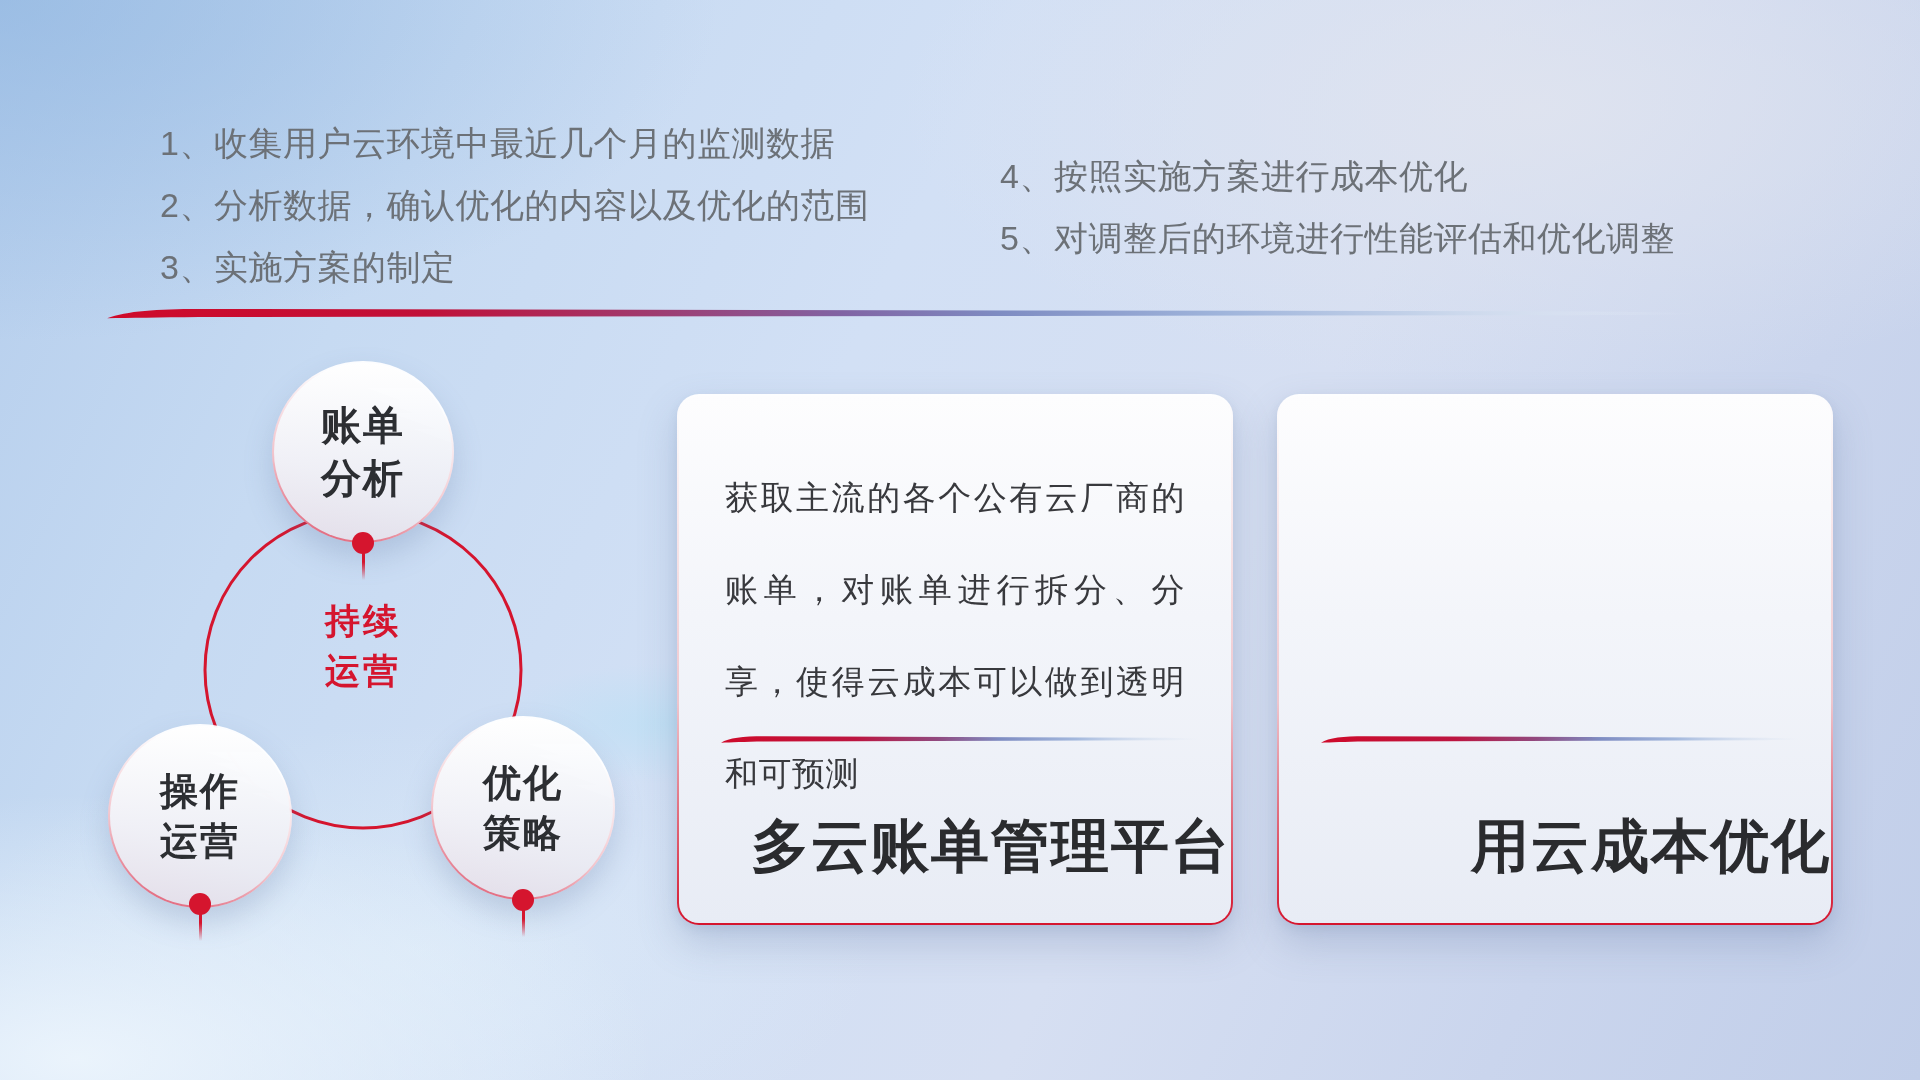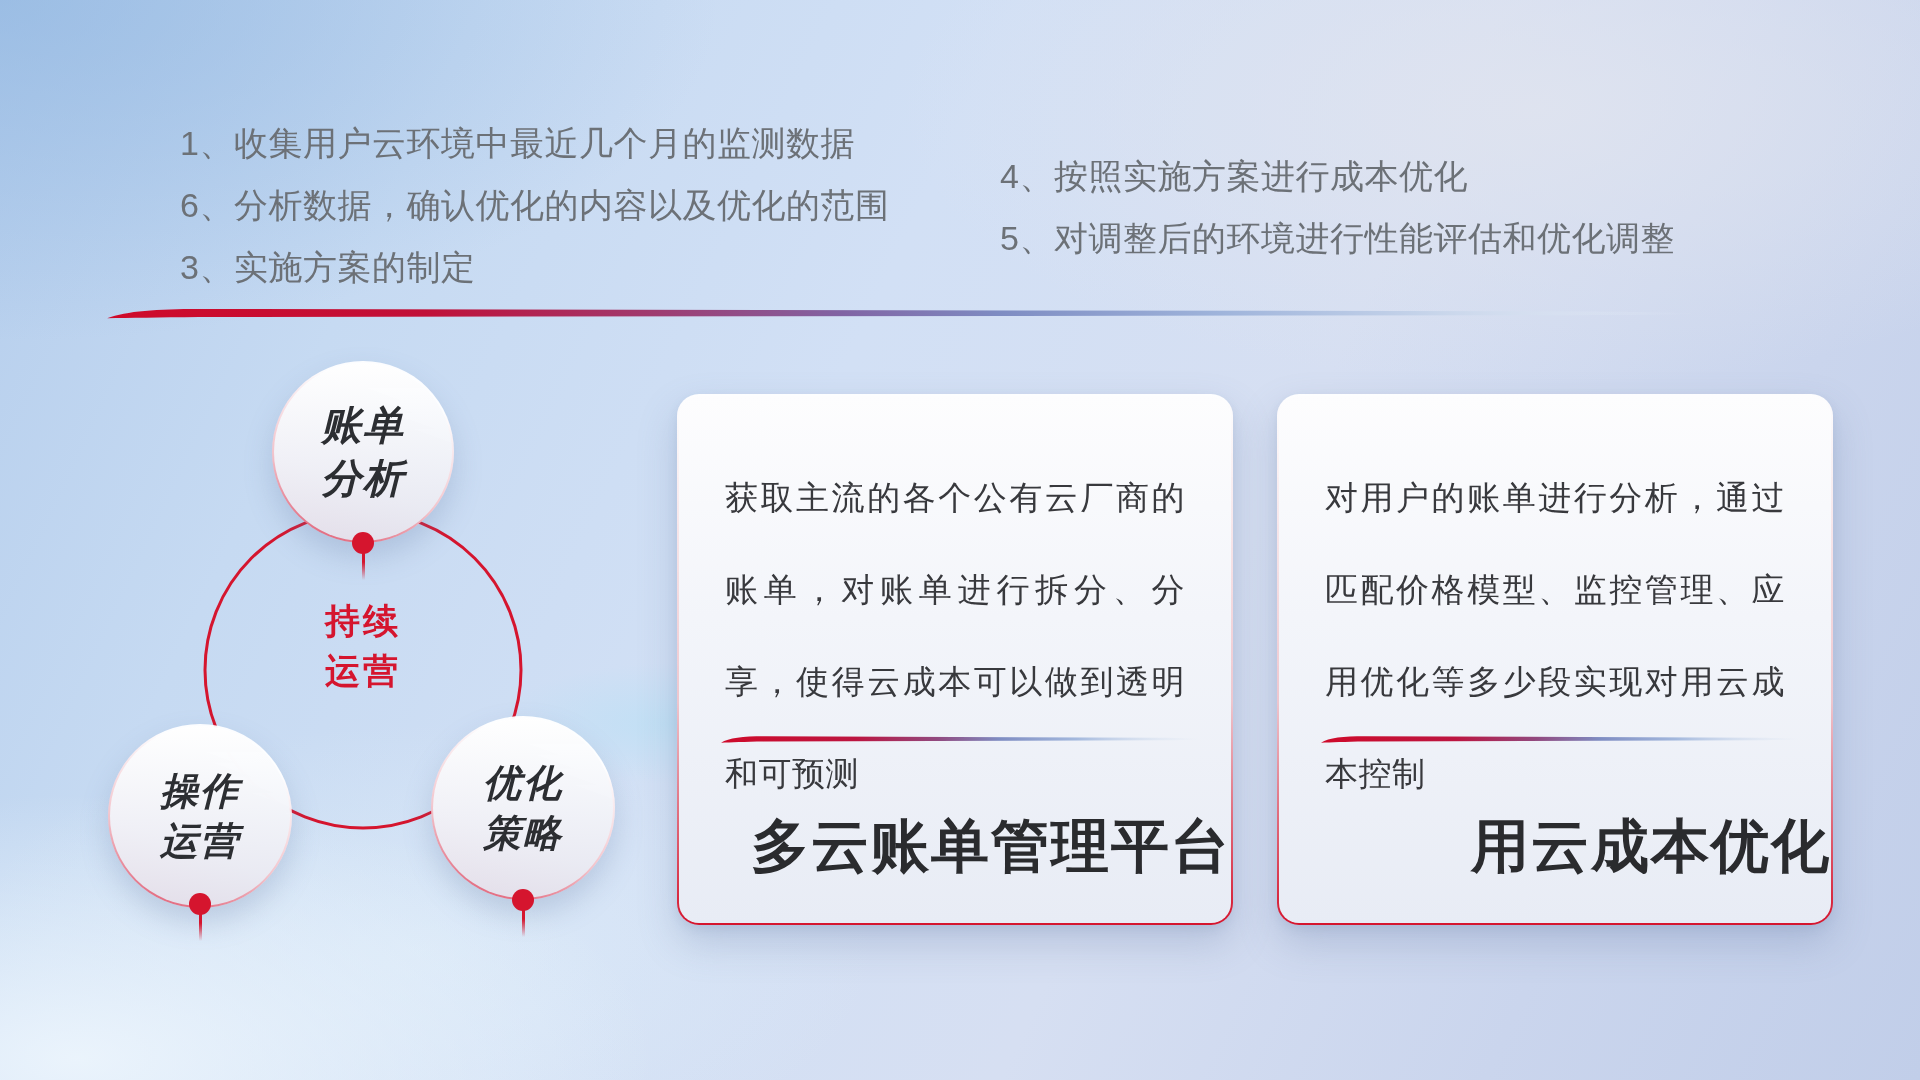--- a/index.html
+++ b/index.html
@@ -21,41 +21,40 @@
       radial-gradient(52% 44% at 0% 0%,   rgba(139,179,223,0.60), rgba(139,179,223,0) 72%),
       linear-gradient(115deg, #b4cdec 0%, #c6daf2 20%, #d2e0f5 42%, #d6dff2 62%, #cad5ed 82%, #c1cee9 100%);
   }
 
   
   .step-list { position: absolute; list-style: none; }
   .step-list li {
     font-size: 34px; line-height: 62px; color: #6c7177;
     letter-spacing: 0.5px; white-space: nowrap;
   }
-  .step-list.left  { left: 160px;  top: 112px; margin-left: 20px; }
+  .step-list.left  { left: 160px;  top: 112px; }
   .step-list.right { left: 1000px; top: 145px; }
 
   
   .main-swoosh { position: absolute; left: 95px; top: 306px; width: 1620px; height: 14px; }
   .main-swoosh svg, .card-swoosh svg { display: block; width: 100%; height: 100%; }
 
   
   .diagram { position: absolute; left: 60px; top: 340px; width: 580px; height: 660px; }
   .ring-svg { position: absolute; inset: 0; z-index: 1; }
 
   .bubble {
     position: absolute; z-index: 2; border-radius: 50%;
     display: flex; flex-direction: column; align-items: center; justify-content: center;
     border: 2px solid transparent;
     background:
       linear-gradient(180deg, rgba(255,255,255,0.97) 0%, rgba(240,243,249,0.94) 55%, rgba(228,233,243,0.92) 100%) padding-box,
       linear-gradient(200deg, rgba(255,255,255,0.95) 22%, #f2c3cb 64%, #dd4b64 100%) border-box;
     box-shadow: 0 14px 28px rgba(108,130,170,0.28);
     text-align: center;
-    font-style: italic;
   }
   .bubble .bubble-line {
     font-size: 40px; font-weight: 700; color: #2c2e32; line-height: 1.32; letter-spacing: 2px;
   }
   .bubble.top   { left: 212px; top: 21px;  width: 182px; height: 182px; }
   .bubble.bl    { left: 48px;  top: 384px; width: 184px; height: 184px; }
   .bubble.br    { left: 371px; top: 376px; width: 184px; height: 184px; }
   .bubble.bl .bubble-line, .bubble.br .bubble-line { font-size: 38px; }
 
   .center-label {
@@ -96,21 +95,21 @@
     font-size: 58px; font-weight: 800; color: #2a2b2e; letter-spacing: 2px;
   }
 </style>
 </head>
 <body>
 
 <div class="slide">
 
   <ul class="step-list left">
     <li>1、收集用户云环境中最近几个月的监测数据</li>
-    <li>6、分析数据，确认优化的内容以及优化的范围</li>
+    <li>2、分析数据，确认优化的内容以及优化的范围</li>
     <li>3、实施方案的制定</li>
   </ul>
 
   <ul class="step-list right">
     <li>4、按照实施方案进行成本优化</li>
     <li>5、对调整后的环境进行性能评估和优化调整</li>
   </ul>
 
   <div class="main-swoosh">
     <svg viewBox="0 0 1620 14" preserveAspectRatio="none" aria-hidden="true">
@@ -180,21 +179,20 @@
         </defs>
         <path d="M8,8.8 C16,3.6 30,2.2 52,2.2 L448,3.8 C468,4 482,4.4 488,4.8
                  L488,5.4 C482,5.8 468,6.1 448,6.2 L52,7.6
                  C32,7.9 18,8.4 8,8.8 Z" fill="url(#sw-c1)"></path>
       </svg>
     </div>
     <div class="card-title">多云账单管理平台</div>
   </div>
 
   <div class="card two">
-    <div class="card-body">对用户的账单进行分析，通过匹配价格模型、监控管理、应用优化等多少段实现对用云成本控制</div>
     <div class="card-swoosh">
       <svg viewBox="0 0 492 10" preserveAspectRatio="none" aria-hidden="true">
         <defs>
           <linearGradient id="sw-c2" x1="0" y1="0" x2="1" y2="0">
             <stop offset="0" stop-color="#cf0a2a"></stop>
             <stop offset="0.28" stop-color="#bc1540"></stop>
             <stop offset="0.45" stop-color="#91497f"></stop>
             <stop offset="0.58" stop-color="#7e8cc2"></stop>
             <stop offset="0.74" stop-color="#a3b8dd"></stop>
             <stop offset="0.90" stop-color="#ccd9ec" stop-opacity="0.45"></stop>

